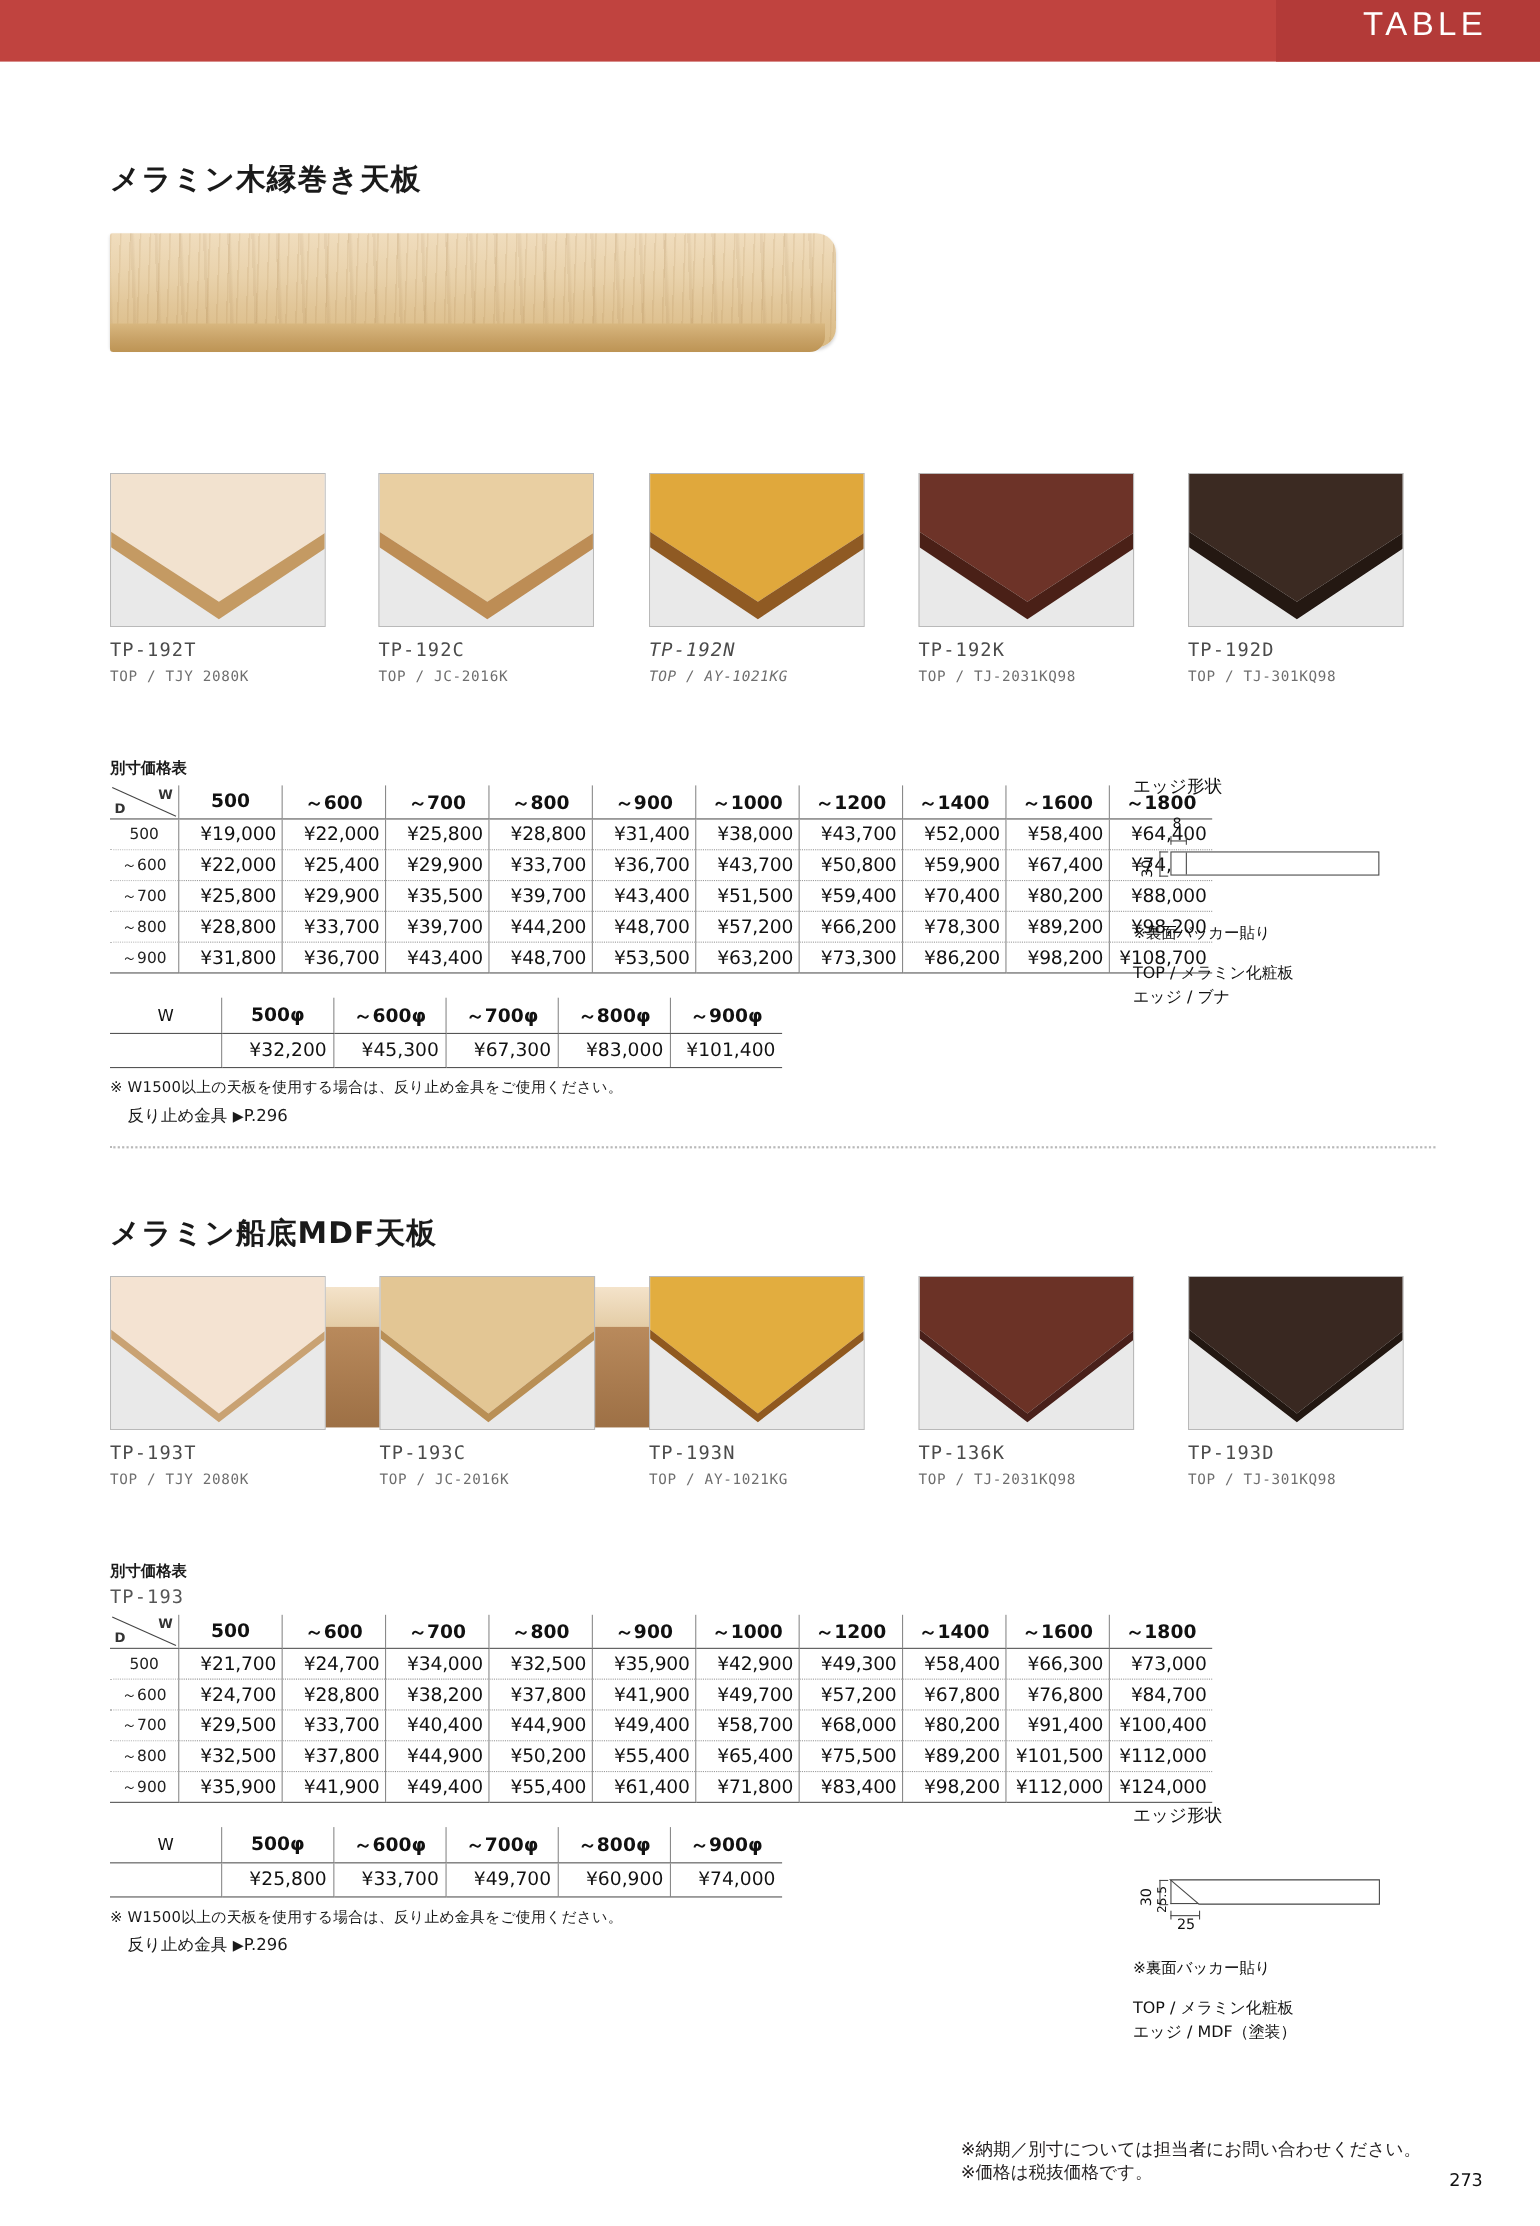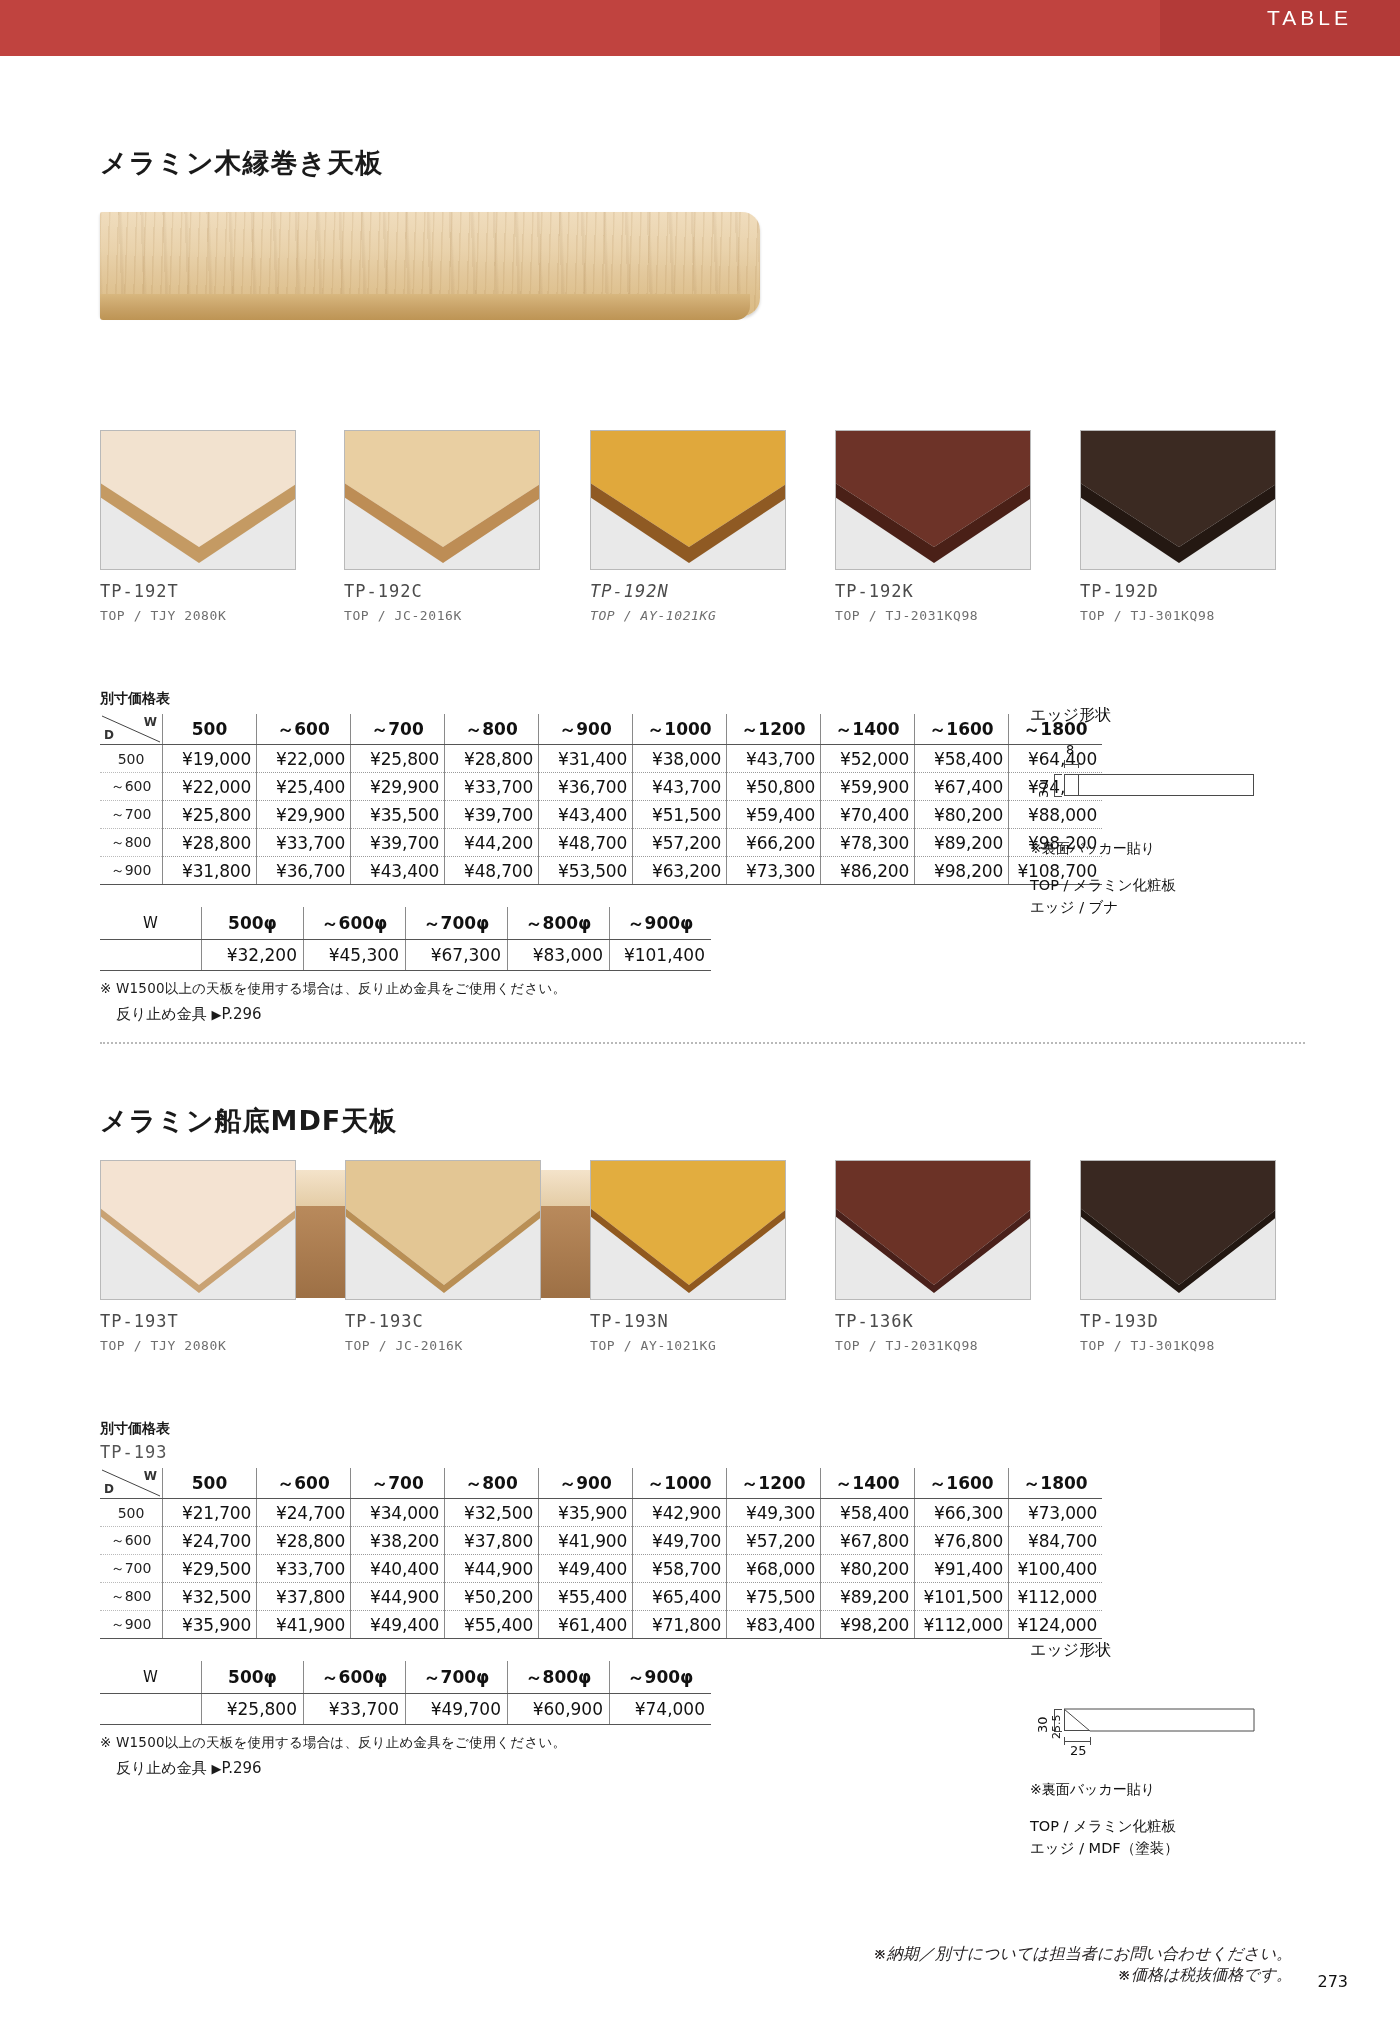--- a/index.html
+++ b/index.html
@@ -18,21 +18,21 @@
   .header-band{
     position:absolute;left:0;top:0;width:1400px;height:56px;
     background:#c0433f;
   }
   .header-band .tab{
     position:absolute;right:0;top:0;height:56px;width:240px;
     background:#b33a38;
   }
   .header-title{
     position:absolute;right:48px;top:6px;
-    font-size:21px;letter-spacing:4px;color:#ffffff;font-weight:400;
+    font-size:30px;letter-spacing:4px;color:#ffffff;font-weight:400;
     font-family:"Liberation Sans",sans-serif;
   }
 
   
   .section{position:absolute;left:0;width:1400px;}
   .sec-title{
     position:absolute;left:100px;
     font-size:27px;font-weight:700;letter-spacing:1px;
     font-family:"DejaVu Sans",sans-serif;color:#1a1a1a;
   }
@@ -167,21 +167,21 @@
 
   
   .divider{
     position:absolute;left:100px;width:1205px;height:1px;
     border-top:2px dotted #b9b9b9;
   }
   .pageno{
     position:absolute;right:52px;bottom:33px;font-size:16px;color:#111;
     font-family:"DejaVu Sans",sans-serif;
   }
-  .footer-block{position:absolute;right:108px;bottom:38px;text-align:right;font-style:italic;}
+  .footer-block{position:absolute;right:108px;bottom:38px;}
 </style>
 </head>
 <body>
 
 <div class="page">
 
   <div class="header-band">
     <div class="tab"></div>
   </div>
   <div class="header-title">TABLE</div>

